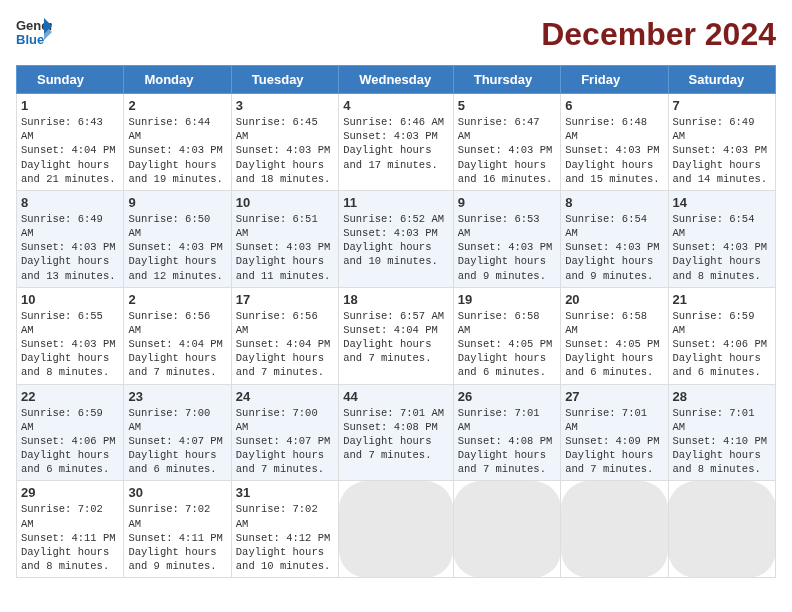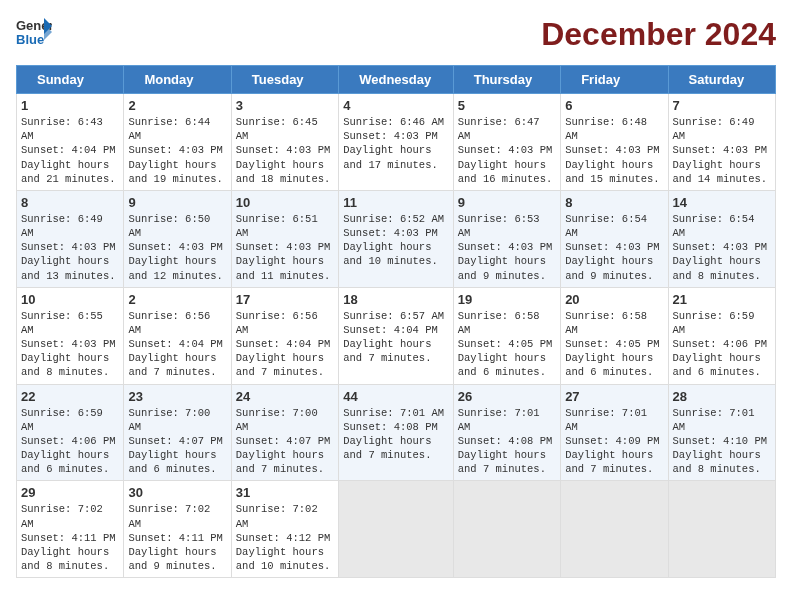--- a/index.html
+++ b/index.html
@@ -85,21 +85,21 @@
       font-family: Liberation Mono, monospace;
     }
     .empty-cell {
       background-color: #f0f0f0;
     }
     
     .row-1 td { background-color: #fff; }
     .row-2 td { background-color: #f0f5fb; }
     .row-3 td { background-color: #fff; }
     .row-4 td { background-color: #f0f5fb; }
-    .row-5 td { background-color: #fff; }
+    .row-5 td { background-color: #fff; border-radius: 28px; }
     .empty-cell { background-color: #e8e8e8 !important; }
   </style>
 </head>
 <body>
 
 <div class="container">
   <div class="header">
     <div class="logo">
       <svg class="logo-icon" viewBox="0 0 36 36">
         <text x="0" y="14" font-size="13" font-weight="bold" fill="#333" font-family="Arial">General</text>

